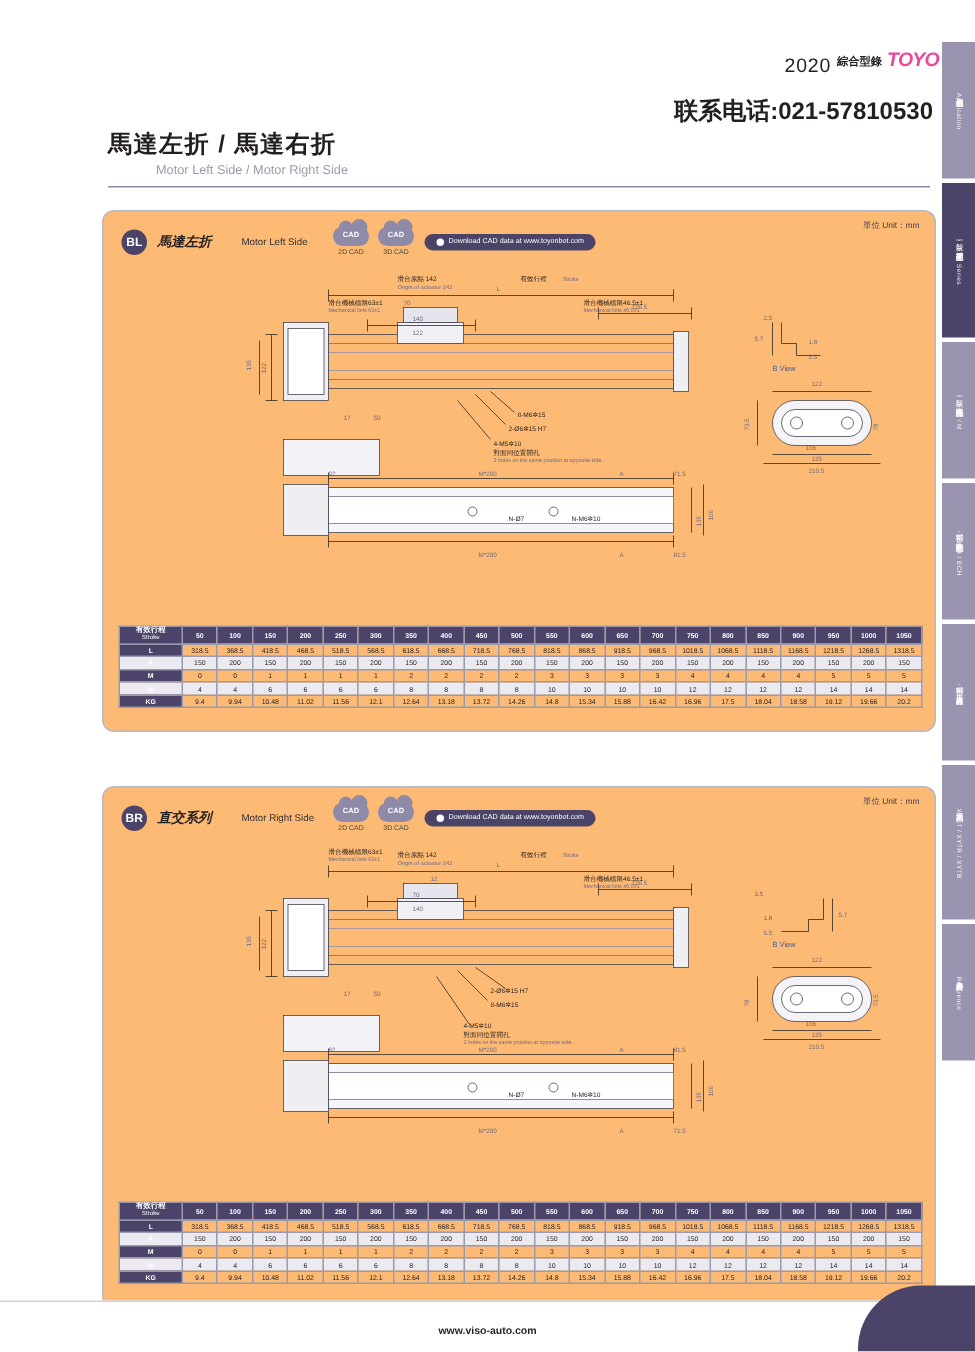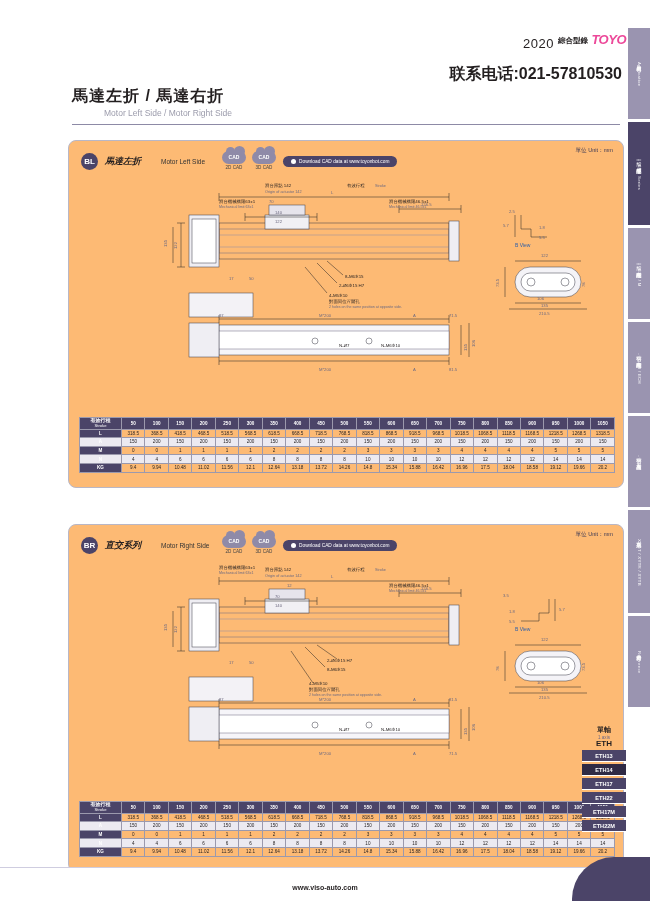--- a/index.html
+++ b/index.html
@@ -808,31 +808,18 @@
       <div class="rail-tab light" style="top: 510px; height: 104px;">
         <span>直交系列</span>
         <span class="sub">  XYGT / XYTR / XYTB</span>
       </div>
       <div class="rail-tab light" style="top: 616px; height: 92px;">
         <span>參考資料</span>
         <span class="sub">  Reference</span>
       </div>
     </div>
 
-  <div class="axisblk">
-    <div class="zh">單軸</div>
-    <div class="en">1 axis</div>
-    <div class="code">ETH</div>
-    <div id="model-list">
-        <div class="modelbtn">ETH13</div>
-        <div class="modelbtn active">ETH14</div>
-        <div class="modelbtn">ETH17</div>
-        <div class="modelbtn">ETH22</div>
-        <div class="modelbtn">ETH17M</div>
-        <div class="modelbtn">ETH22M</div>
-      </div>
-  </div>
 
   <div class="footer-bar">
     <div class="footer-url">www.viso-auto.com</div>
   </div>
   <div class="corner"></div>
 </div>
 
 </body></html>

